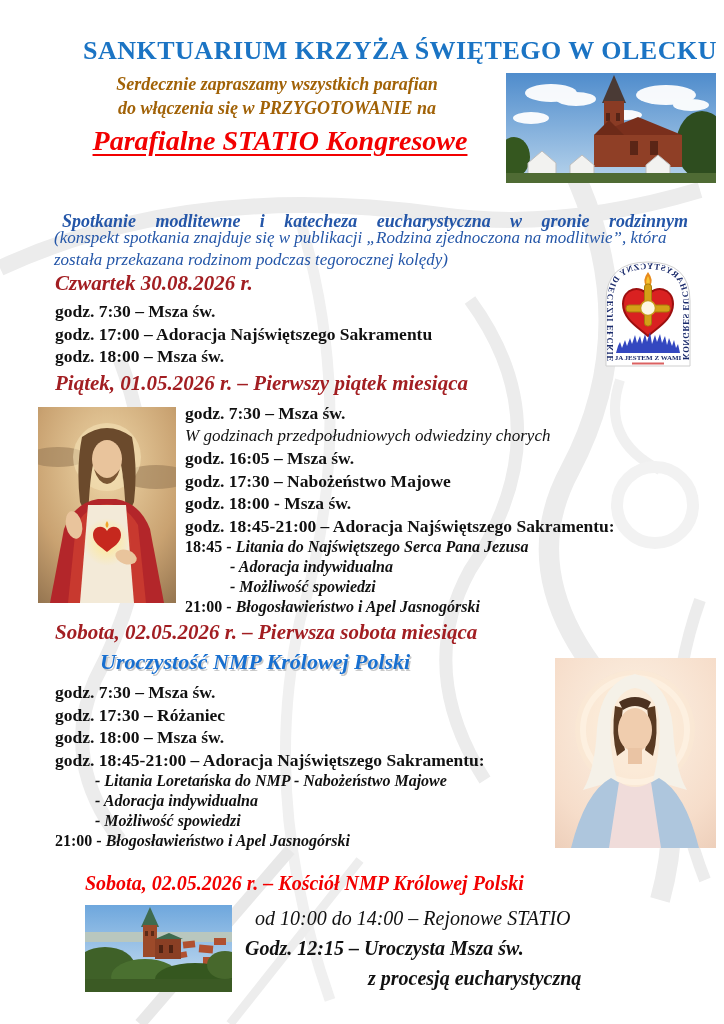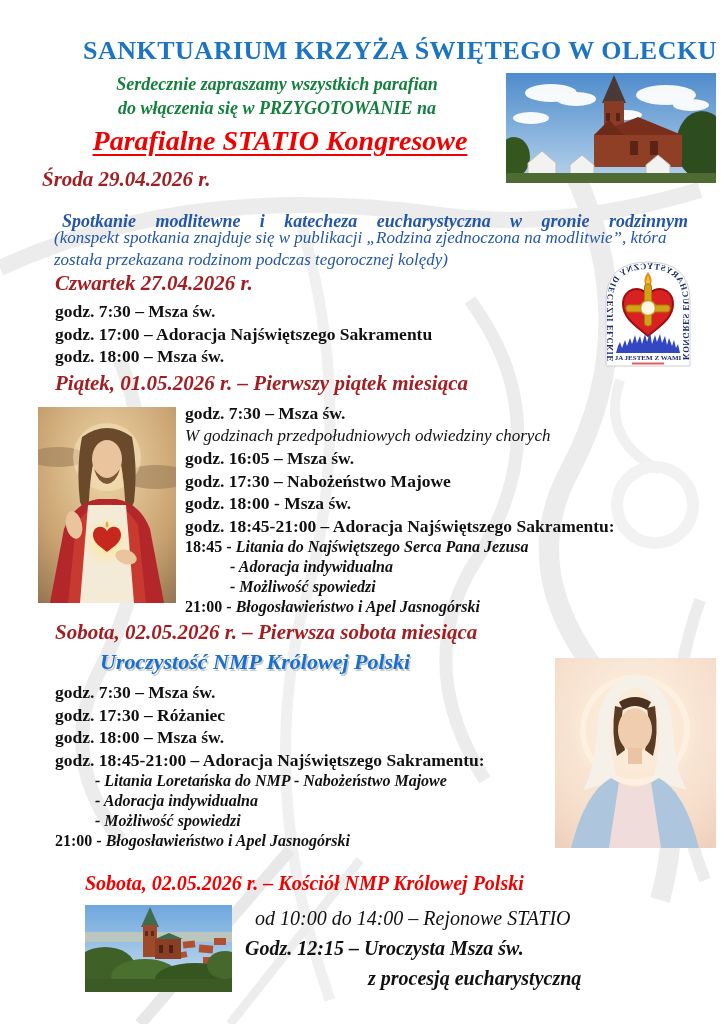--- a/index.html
+++ b/index.html
@@ -11,21 +11,21 @@
   }
   .watermark{position:absolute;left:0;top:0;z-index:0;}
   .layer{position:absolute;z-index:1;}
 
   .title{
     left:0;top:30px;width:724px;text-align:center;
     font-size:26px;font-weight:700;color:#1b74c4;letter-spacing:.5px;margin:6px;padding-left:32px;
   }
   .invite{
     left:62px;top:72px;width:430px;text-align:center;
-    font-size:18px;font-weight:700;font-style:italic;color:#15803d;line-height:24px;
+    font-size:18px;font-weight:700;font-style:italic;color:#a16207;line-height:24px;
   }
   .statio{
     left:60px;top:125px;width:440px;text-align:center;
     font-size:28px;font-weight:700;font-style:italic;color:#f20000;
     text-decoration:underline;text-underline-offset:4px;
   }
   .photo-church{left:506px;top:73px;}
   .h-dark{
     font-size:21px;font-weight:700;font-style:italic;color:#a21e22;white-space:nowrap;
   }
@@ -127,26 +127,25 @@
     <rect x="124" y="68" width="8" height="14" fill="#5a2516"></rect>
       <rect x="144" y="68" width="8" height="14" fill="#5a2516"></rect>
     <g fill="#f2f2f0" stroke="#bdbdbd" stroke-width="1">
       <polygon points="22,108 22,90 36,78 50,90 50,108"></polygon>
       <polygon points="64,108 64,92 76,82 88,92 88,108"></polygon>
       <polygon points="140,108 140,92 152,82 164,92 164,108"></polygon>
     </g>
     <rect x="0" y="100" width="210" height="10" fill="#4f6b34"></rect>
   </svg>
 
-  <div class="layer h-dark h-sroda">Środa 29.04.2026 r.</div>
 
   <p class="layer spotkanie">Spotkanie modlitewne i katecheza eucharystyczna w gronie rodzinnym</p>
   <p class="layer konspekt">(konspekt spotkania znajduje się w publikacji „Rodzina zjednoczona na modlitwie”, która została przekazana rodzinom podczas tegorocznej kolędy)</p>
 
-  <div class="layer h-dark h-czwartek">Czwartek 27.04.2026 r.</div>
+  <div class="layer h-dark h-czwartek">Czwartek 30.08.2026 r.</div>
   <div class="layer items czwartek-items">
     <div>godz. 7:30 – Msza św.</div>
     <div>godz. 17:00 – Adoracja Najświętszego Sakramentu</div>
     <div>godz. 18:00 – Msza św.</div>
   </div>
 
   <svg class="layer logo" width="100" height="112" viewBox="0 0 100 112">
     <g transform="scale(-1,1) translate(-100,0)">
       <path d="M8,110 L8,45 Q8,6 50,6 Q92,6 92,45 L92,110 Z" fill="#ffffff" stroke="#cfcfcf" stroke-width="1"></path>
       <defs>

